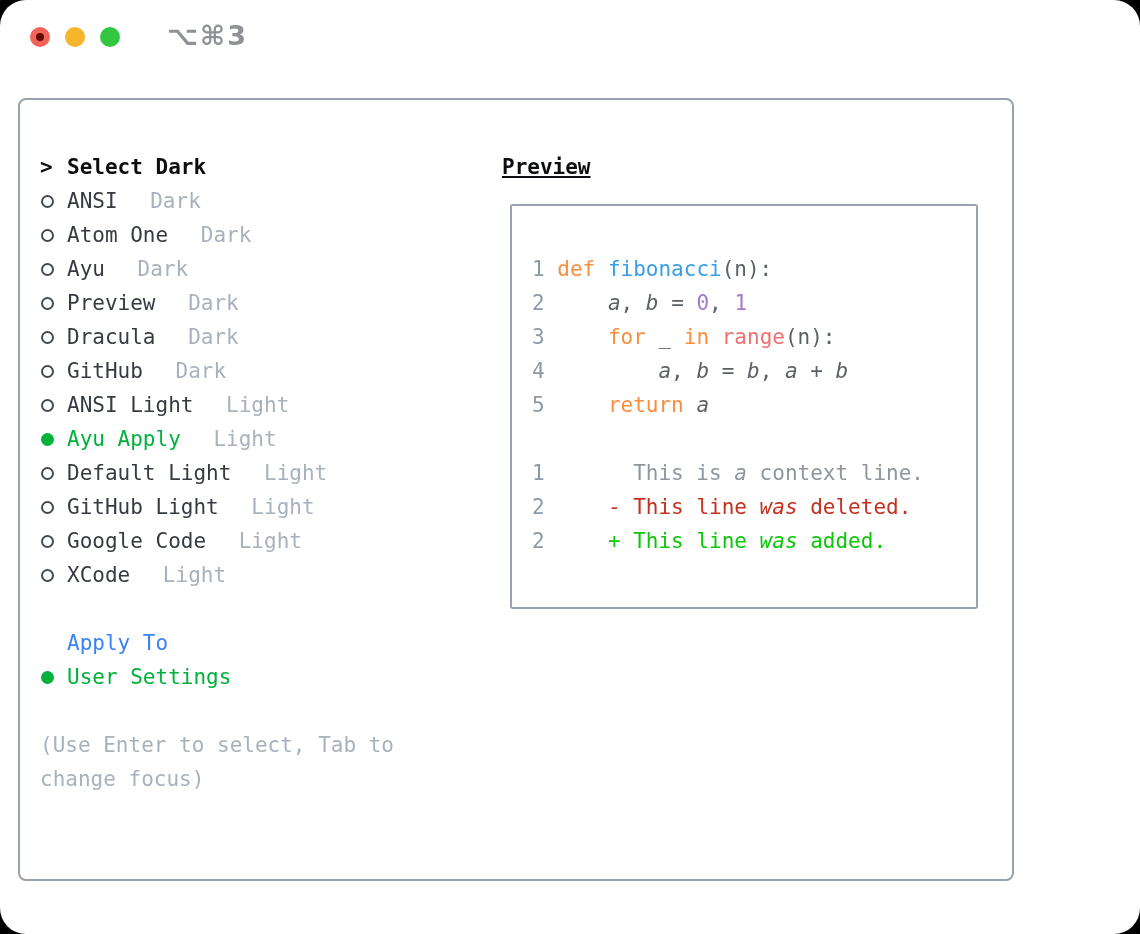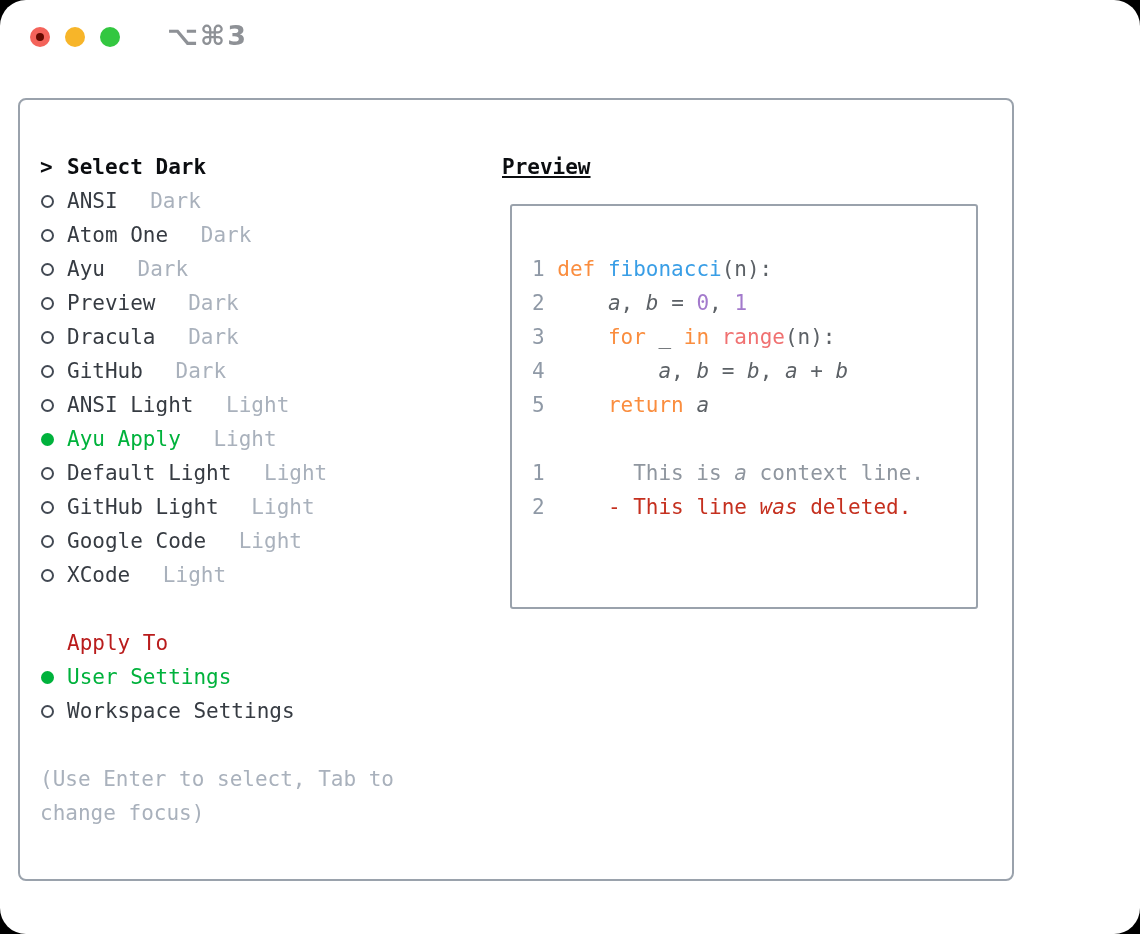--- a/index.html
+++ b/index.html
@@ -32,21 +32,21 @@
   .row{display:flex;align-items:center;height:34px;font-size:21px;color:var(--text);white-space:pre;}
   .spacer{height:34px;}
   .marker{width:27px;flex:0 0 27px;display:inline-flex;align-items:center;}
   .prompt{font-weight:700;color:var(--heading);}
   .h1{font-weight:700;color:var(--heading);}
   .circle{width:13px;height:13px;box-sizing:border-box;border:2px solid #434a54;border-radius:50%;margin-left:1px;}
   .row.selected .circle{background:var(--accent-green);border-color:var(--accent-green);}
   .name{color:var(--text);}
   .row.selected .name{color:var(--accent-green);}
   .tag{color:var(--muted);margin-left:20px;}
-  .apply-label{color:#b91c1c;}
+  .apply-label{color:#3b82f6;}
   .hint-row{color:var(--muted);}
 
   .preview-title{position:absolute;left:482px;top:50px;height:34px;line-height:34px;
                  font-size:21px;font-weight:700;color:var(--heading);text-decoration:underline;}
   .preview-box{position:absolute;left:490px;top:104px;width:468px;height:405px;box-sizing:border-box;
                border:2px solid var(--border);border-radius:3px;background:#fff;overflow:hidden;}
   #code{padding:46px 0 0 20px;}
   .code-line{height:34px;line-height:34px;font-size:21px;white-space:pre;}
   .ln{color:var(--gutter);}
   .kw{color:var(--syntax-keyword);}
@@ -97,34 +97,34 @@
           <div class="row"><span class="marker"><span class="circle"></span></span><span class="name">Google Code</span><span class="tag"> Light</span></div>
           <div class="row"><span class="marker"><span class="circle"></span></span><span class="name">XCode</span><span class="tag"> Light</span></div>
         </div>
       <div class="spacer"></div>
       <div class="row">
         <span class="marker"></span>
         <span class="apply-label">Apply To</span>
       </div>
       <div id="apply-list">
           <div class="row selected"><span class="marker"><span class="circle"></span></span><span class="name">User Settings</span></div>
-          <div class="row"><span class="marker"><span class="circle"></span></span><span class="name">Workspace Settings</span></div>
         </div>
       <div class="spacer"></div>
       <div class="row hint-row">(Use Enter to select, Tab to</div>
       <div class="row hint-row">change focus)</div>
     </div>
 
     <span class="preview-title">Preview</span>
     <div class="preview-box">
       <div id="code">
           <div class="code-line"><span class="ln">1 </span><span class="kw">def</span><span class="pl"> </span><span class="fn">fibonacci</span><span class="pl">(n):</span></div>
           <div class="code-line"><span class="ln">2 </span><span class="pl">    </span><span class="var">a</span><span class="pl">, </span><span class="var">b</span><span class="pl"> = </span><span class="num">0</span><span class="pl">, </span><span class="num">1</span></div>
           <div class="code-line"><span class="ln">3 </span><span class="pl">    </span><span class="kw">for</span><span class="pl"> _ </span><span class="kw">in</span><span class="pl"> </span><span class="call">range</span><span class="pl">(n):</span></div>
           <div class="code-line"><span class="ln">4 </span><span class="pl">        </span><span class="var">a</span><span class="pl">, </span><span class="var">b</span><span class="pl"> = </span><span class="var">b</span><span class="pl">, </span><span class="var">a</span><span class="pl"> + </span><span class="var">b</span></div>
           <div class="code-line"><span class="ln">5 </span><span class="pl">    </span><span class="kw">return</span><span class="pl"> </span><span class="var">a</span></div>
           <div class="code-line"></div>
           <div class="code-line"><span class="ln">1 </span><span class="pl">      </span><span class="ctx">This is </span><span class="ctxv">a</span><span class="ctx"> context line.</span></div>
           <div class="code-line"><span class="ln">2 </span><span class="pl">    </span><span class="del">- This line </span><span class="delv">was</span><span class="del"> deleted.</span></div>
+          <div class="code-line"><span class="ln">2 </span><span class="pl">    </span><span class="add">+ This line </span><span class="addv">was</span><span class="add"> added.</span></div>
         </div>
     </div>
   </div>
 </div>
 
 </body></html>

